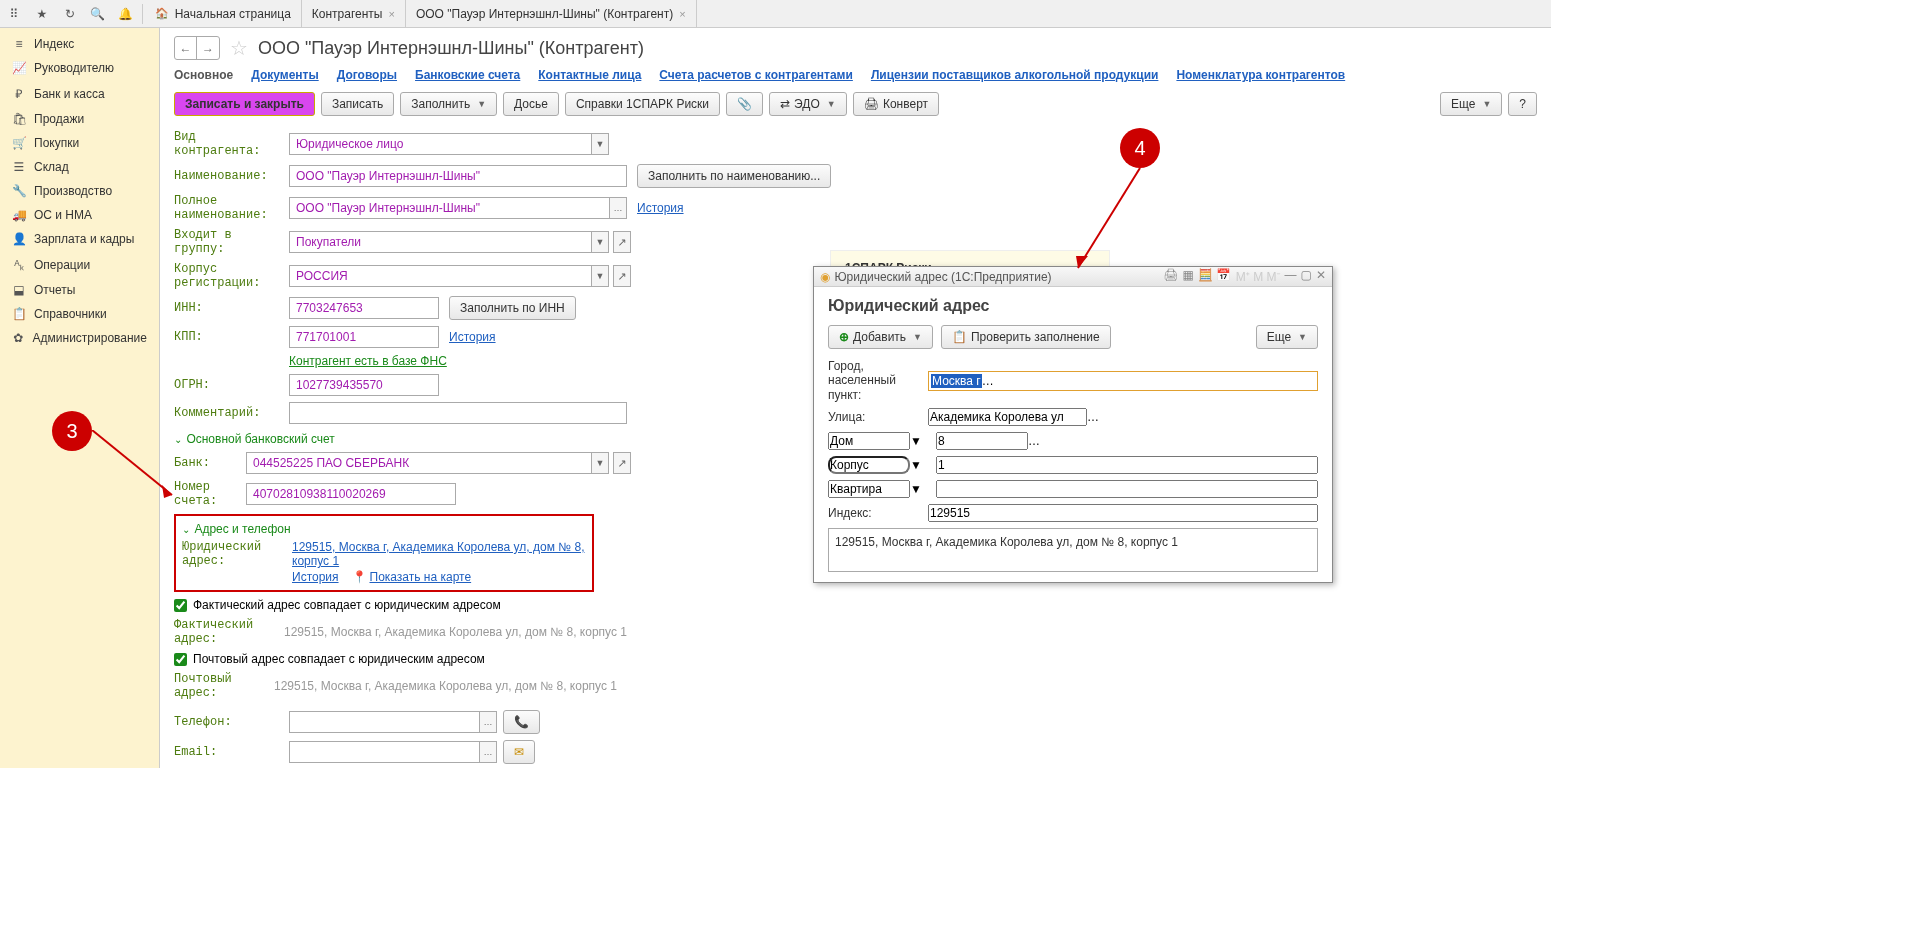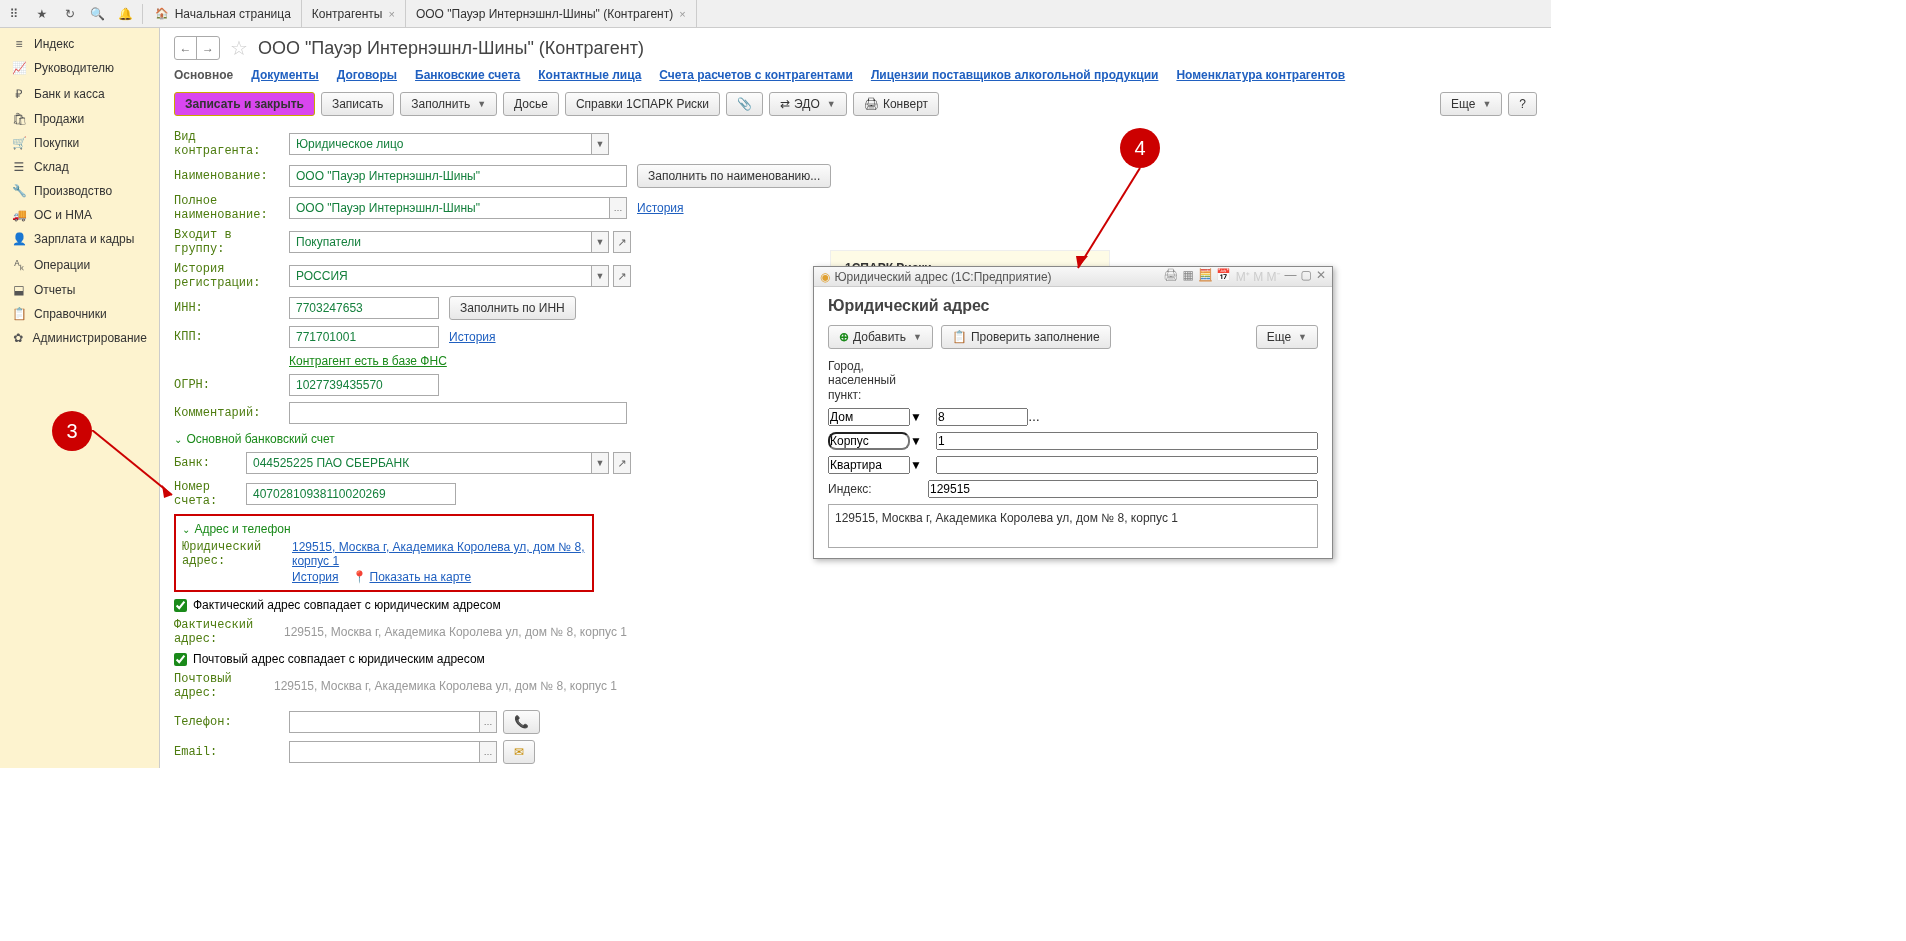--- a/index.html
+++ b/index.html
@@ -25,21 +25,21 @@
 .subtabs { display: flex; gap: 18px; margin-bottom: 10px; font-size: 12px; font-weight: bold; }
 .subtabs .st { color: #2060c0; text-decoration: underline; cursor: pointer; }
 .subtabs .st.active { color: #555; text-decoration: none; }
 .btn-row { display: flex; gap: 6px; margin-bottom: 14px; align-items: center; }
 .btn { border: 1px solid #aaa; background: linear-gradient(#fcfcfc,#e8e8e8); padding: 4px 10px; border-radius: 3px; cursor: pointer; height: 24px; display: inline-flex; align-items: center; gap: 4px; color: #333; }
 .btn.primary { background: #d946ef; border-color: #c9a800; font-weight: bold; }
 .btn .dd { font-size: 9px; color: #666; margin-left: 3px; }
 .btn-right { margin-left: auto; display: flex; gap: 6px; }
 .form-row { display: flex; align-items: center; margin-bottom: 6px; }
 .form-row label { width: 115px; color: #4d7c0f; flex-shrink: 0; font-family: Liberation Mono, monospace; }
-.form-row .inp { border: 1px solid #aaa; padding: 5px 6px; height: 22px; color: #15803d; background: #fff; }
+.form-row .inp { border: 1px solid #aaa; padding: 5px 6px; height: 22px; color: #a21caf; background: #fff; }
 .form-row .select-wrap { display: flex; }
 .form-row .select-wrap .inp { border-right: none; }
 .form-row .dd-btn { width: 18px; height: 22px; border: 1px solid #aaa; background: #f5f5f5; display: flex; align-items: center; justify-content: center; font-size: 9px; color: #666; cursor: pointer; }
 .form-row .ext-btn { width: 18px; height: 22px; border: 1px solid #aaa; background: #f5f5f5; display: flex; align-items: center; justify-content: center; font-size: 11px; color: #666; margin-left: 4px; cursor: pointer; }
 .link { color: #2060c0; text-decoration: underline; cursor: pointer; }
 .link-green { color: #1a8a1a; text-decoration: underline; cursor: pointer; }
 .section-header { color: #1a8a1a; cursor: pointer; display: flex; align-items: center; gap: 4px; margin: 8px 0 6px 0; }
 .section-header .chev { font-size: 10px; }
 .info-box { background: #fefbe6; border: 1px solid #eee; padding: 10px 14px; position: absolute; left: 670px; top: 222px; width: 280px; }
 .info-box h4 { font-weight: bold; margin-bottom: 4px; color: #333;}
@@ -218,21 +218,21 @@
     </div>
     <div class="form-row">
         <label>Входит в группу:</label>
       <div class="select-wrap">
           <input class="inp" style="width: 302px;" value="Покупатели">
           <span class="dd-btn">▼</span>
         </div>
       <span class="ext-btn">↗</span>
     </div>
     <div class="form-row">
-        <label>История регистрации:</label>
+        <label>Корпус регистрации:</label>
       <div class="select-wrap">
           <input class="inp" style="width: 302px;" value="РОССИЯ">
           <span class="dd-btn">▼</span>
         </div>
       <span class="ext-btn">↗</span>
     </div>
     <div class="form-row">
         <label>ИНН:</label>
       <input class="inp" style="width: 150px;" value="7703247653">
       <span class="btn" style="margin-left:10px">Заполнить по ИНН</span>
@@ -363,20 +363,25 @@
           <span>📋</span> 
           <span>Проверить заполнение</span>
         </span>
       <span class="btn" style="margin-left:auto">
           <span>Еще</span>
           <span class="dd">▼</span>
         </span>
     </div>
     <div class="drow">
         <label style="line-height:1.2">Город, населенный пункт:</label>
+      <div class="select-wrap highlighted" style="flex:1;padding:2px"><span class="highlighted-inner">Москва г</span><span style="flex:1"></span><span class="dd-btn" style="border:none;height:16px">…</span></div>
+    </div>
+    <div class="drow">
+        <label>Улица:</label>
+      <div class="select-wrap" style="flex:1"><input class="inp" style="flex: 1 1 0%;" value="Академика Королева ул"><span class="dd-btn">…</span></div>
     </div>
     <div class="drow">
       <div class="select-wrap" style="width:100px"><input class="inp" style="width: 82px;" value="Дом"><span class="dd-btn">▼</span></div>
       <div class="select-wrap" style="width:110px;margin-left:8px"><input class="inp" style="width: 92px;" value="8"><span class="dd-btn">…</span></div>
     </div>
     <div class="drow">
       <div class="select-wrap" style="width:100px"><input class="inp" style="width: 82px; border-radius: 8px;" value="Корпус"><span class="dd-btn">▼</span></div>
       <input class="inp" style="width: 110px; margin-left: 8px;" value="1">
     </div>
     <div class="drow">

